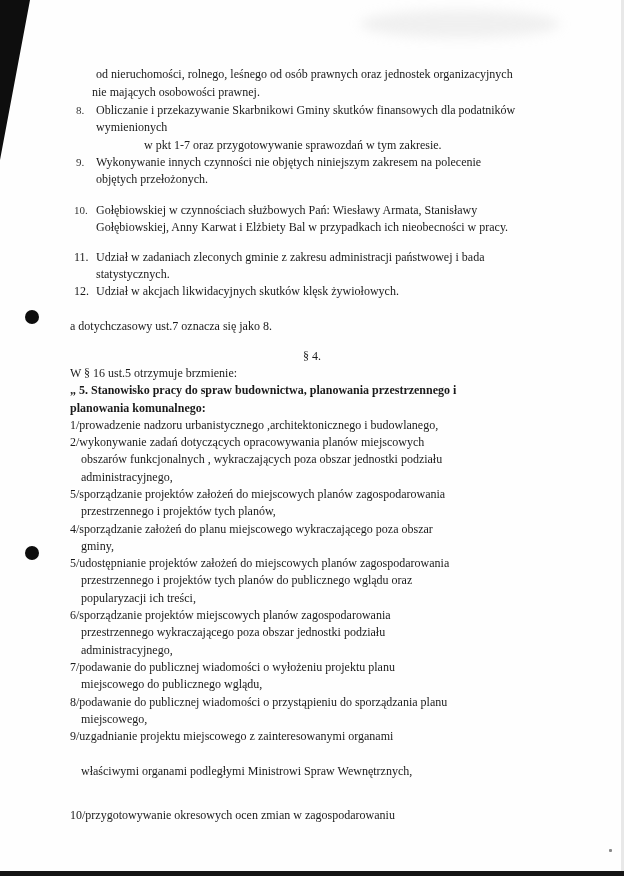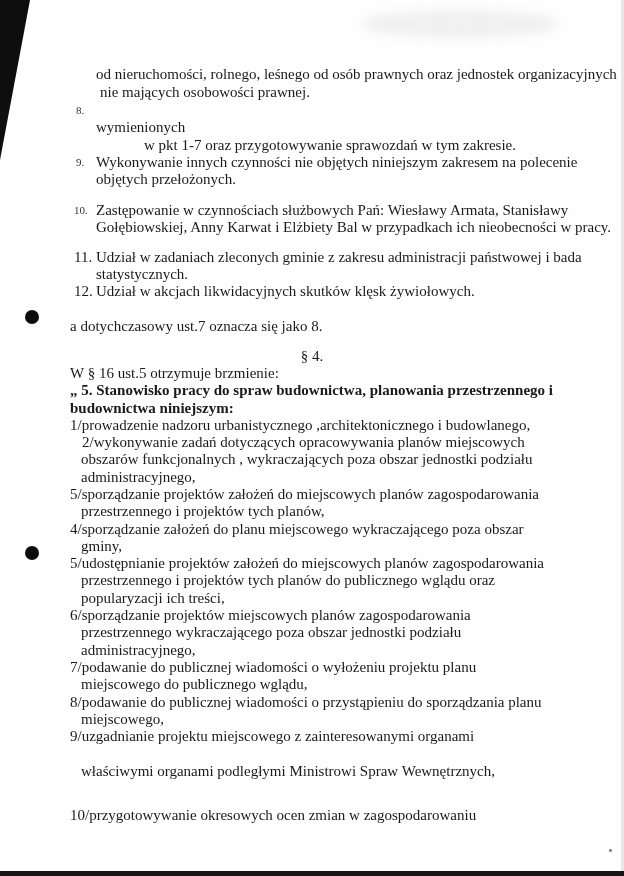--- a/index.html
+++ b/index.html
@@ -14,71 +14,72 @@
       position: absolute; left: 0; top: 0; width: 30px; height: 160px;
       background: #0e0e0e;
       clip-path: polygon(0 0, 100% 0, 0 100%);
     }
     .scan-edge-bottom { position: absolute; left: 0; bottom: 0; width: 624px; height: 5px; background: #151515; }
     .scan-edge-right { position: absolute; right: 0; top: 0; width: 3px; height: 876px; background: #e8e8e8; }
     .smudge { position: absolute; border-radius: 50%; background: rgba(200,200,200,0.25); filter: blur(6px); }
     .hole { position: absolute; width: 14px; height: 14px; border-radius: 50%; background: #0d0d0d; }
     .speck { position: absolute; width: 3px; height: 3px; background: #888; border-radius: 1px; }
 
-    .line { position: absolute; font-size: 15px; line-height: 17px; white-space: nowrap; }
+    .line { position: absolute; font-size: 12px; line-height: 17px; white-space: nowrap; }
     .num { position: absolute; font-size: 11px; line-height: 17px; color: #333; }
     .bold { font-weight: bold; }
     .center { left: 0; width: 624px; text-align: center; }
   </style>
 </head>
 <body>
 
 <div class="page">
   <div class="scan-edge-left"></div>
   <div class="scan-edge-right"></div>
   <div class="scan-edge-bottom"></div>
   <div class="smudge" style="left:360px;top:10px;width:200px;height:28px;"></div>
 
   <div class="hole" style="left:25px;top:310px;"></div>
   <div class="hole" style="left:25px;top:546px;"></div>
   <div class="speck" style="left:609px;top:849px;"></div>
 
   <div class="line" style="left:96px;top:66px;">od nieruchomości, rolnego, leśnego od osób prawnych oraz jednostek organizacyjnych</div>
-  <div class="line" style="left:100px;top:84px;text-align:right;">nie mających osobowości prawnej.</div>
+  <div class="line" style="left:92px;top:84px;text-align:right;">nie mających osobowości prawnej.</div>
 
   <div class="num" style="left:76px;top:102px;">8.</div>
+  <div class="line" style="left:96px;top:102px;">Obliczanie i przekazywanie Skarbnikowi Gminy skutków finansowych dla podatników</div>
   <div class="line" style="left:96px;top:119px;">wymienionych</div>
   <div class="line" style="left:96px;top:137px;margin-left:48px;">w pkt 1-7 oraz przygotowywanie sprawozdań w tym zakresie.</div>
 
   <div class="num" style="left:76px;top:154px;">9.</div>
   <div class="line" style="left:96px;top:154px;">Wykonywanie innych czynności nie objętych niniejszym zakresem na polecenie</div>
   <div class="line" style="left:96px;top:171px;">objętych przełożonych.</div>
 
   <div class="num" style="left:74px;top:202px;">10.</div>
-  <div class="line" style="left:96px;top:202px;">Zastępowanie w czynnościach służbowych Pań: Wiesławy Armata, Stanisławy</div>
+  <div class="line" style="left:96px;top:202px;">Gołębiowskiej w czynnościach służbowych Pań: Wiesławy Armata, Stanisławy</div>
   <div class="line" style="left:96px;top:219px;">Gołębiowskiej, Anny Karwat i Elżbiety Bal  w przypadkach ich nieobecności w pracy.</div>
 
   <div class="line" style="left:74px;top:249px;">11.</div>
   <div class="line" style="left:96px;top:249px;">Udział  w  zadaniach  zleconych  gminie  z  zakresu  administracji  państwowej  i  bada</div>
   <div class="line" style="left:96px;top:266px;">statystycznych.</div>
 
   <div class="line" style="left:74px;top:283px;">12.</div>
   <div class="line" style="left:96px;top:283px;">Udział w akcjach likwidacyjnych skutków klęsk żywiołowych.</div>
 
   <div class="line" style="left:70px;top:318px;">a dotychczasowy ust.7 oznacza się jako 8.</div>
 
   <div class="line center" style="top:348px;">§ 4.</div>
 
   <div class="line" style="left:70px;top:365px;">W § 16 ust.5 otrzymuje brzmienie:</div>
   <div class="line bold" style="left:70px;top:382px;">„ 5. Stanowisko pracy do spraw budownictwa, planowania przestrzennego i</div>
-  <div class="line bold" style="left:70px;top:400px;">budownictwa niniejszym:</div>
+  <div class="line bold" style="left:70px;top:400px;">planowania komunalnego:</div>
 
   <div class="line" style="left:70px;top:417px;text-align:right;">1/prowadzenie nadzoru urbanistycznego ,architektonicznego i budowlanego,</div>
 
-  <div class="line" style="left:70px;top:434px;margin-left:12px;">2/wykonywanie zadań dotyczących opracowywania planów miejscowych</div>
+  <div class="line" style="left:70px;top:434px;">2/wykonywanie zadań dotyczących opracowywania planów miejscowych</div>
   <div class="line" style="left:81px;top:451px;">obszarów funkcjonalnych , wykraczających poza obszar jednostki podziału</div>
   <div class="line" style="left:81px;top:469px;">administracyjnego,</div>
 
   <div class="line" style="left:70px;top:486px;">5/sporządzanie  projektów założeń do miejscowych planów zagospodarowania</div>
   <div class="line" style="left:81px;top:503px;">przestrzennego i projektów tych planów,</div>
 
   <div class="line" style="left:70px;top:521px;">4/sporządzanie założeń do planu miejscowego wykraczającego poza obszar</div>
   <div class="line" style="left:81px;top:538px;">gminy,</div>
 
   <div class="line" style="left:70px;top:555px;">5/udostępnianie projektów założeń do miejscowych planów zagospodarowania</div>

